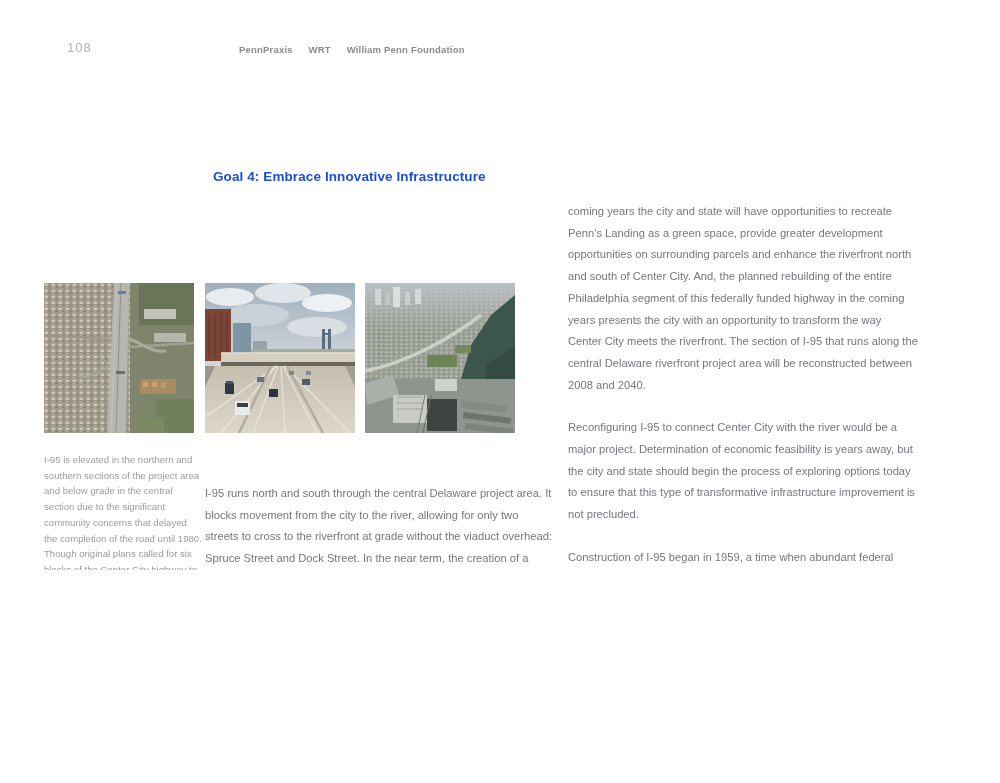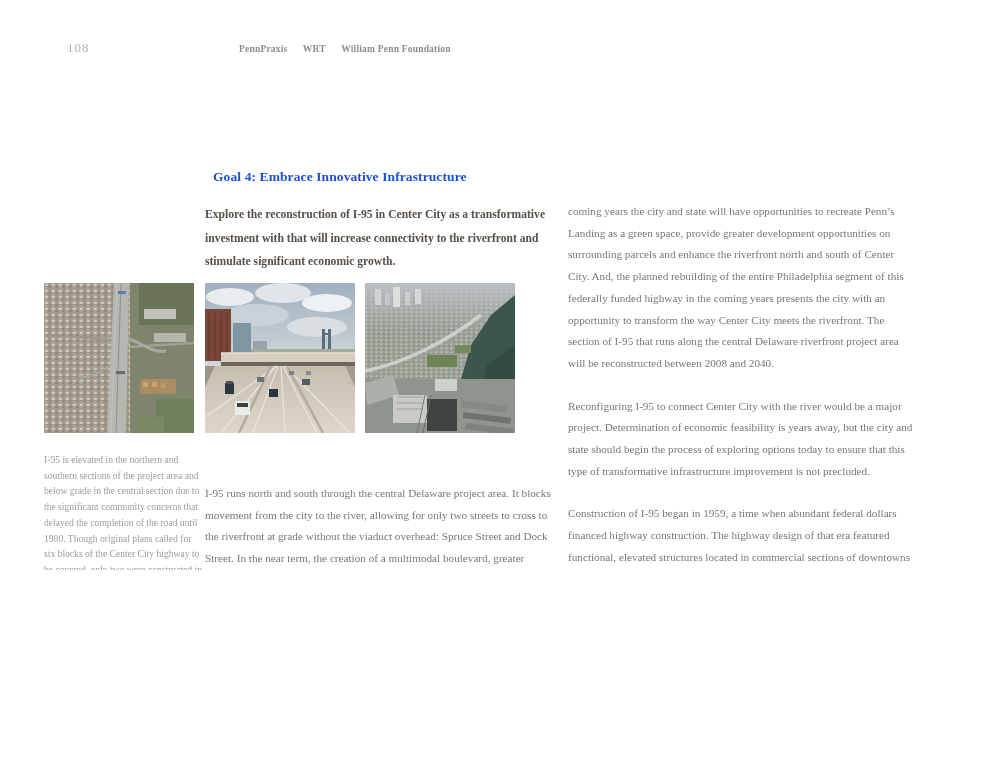--- a/index.html
+++ b/index.html
@@ -1,18 +1,18 @@
 <!DOCTYPE html>
 <html><head>
 <meta charset="utf-8">
 <style>
   html,body{margin:0;padding:0;background:#ffffff;}
   .page{
     position:relative;width:1000px;height:570px;background:#ffffff;
-    font-family:Liberation Serif, serif;overflow:hidden;
+    font-family:Liberation Sans, sans-serif;overflow:hidden;
   }
   .page-number{
     position:absolute;left:67px;top:40px;font-size:13px;letter-spacing:1px;
     color:#b3b3b4;font-weight:400;
   }
   .header-brands{
     position:absolute;left:205px;top:44px;font-size:9.5px;font-weight:bold;
     color:#8c8c8e;letter-spacing:.2px;padding-left:34px;
   }
   .header-brands span{margin-right:13px;}
@@ -49,21 +49,20 @@
   <div class="page-number">108</div>
 
   <div class="header-brands">
     <span>PennPraxis</span>
     <span>WRT</span>
     <span>William Penn Foundation</span>
   </div>
 
   <div class="goal-title">Goal 4: Embrace Innovative Infrastructure</div>
 
-  <div class="lede">Explore the reconstruction of I-95 in Center City as a transformative investment with that will increase connectivity to the riverfront and stimulate significant economic growth.</div>
 
   <div class="figure fig1">
     <svg viewBox="0 0 150 150" preserveAspectRatio="none">
       <defs>
         <pattern id="cityA" width="7" height="6" patternUnits="userSpaceOnUse">
           <rect width="7" height="6" fill="#9e988b"></rect>
           <rect x="0.6" y="0.6" width="3.4" height="2.4" fill="#cdc7ba"></rect>
           <rect x="4.6" y="3.2" width="1.8" height="1.8" fill="#8a8478"></rect>
           <rect x="1" y="4" width="2" height="1.4" fill="#b4ab9c"></rect>
         </pattern>

